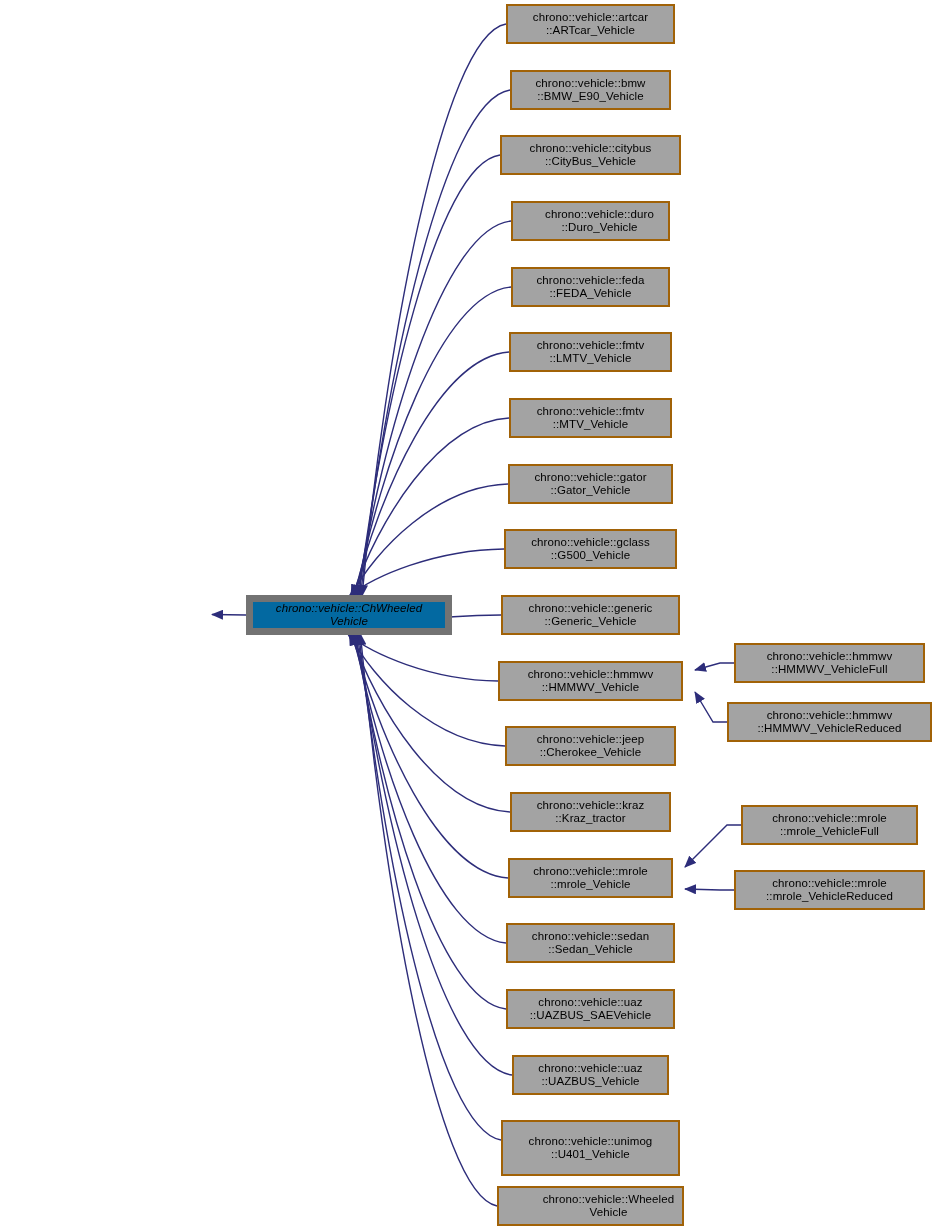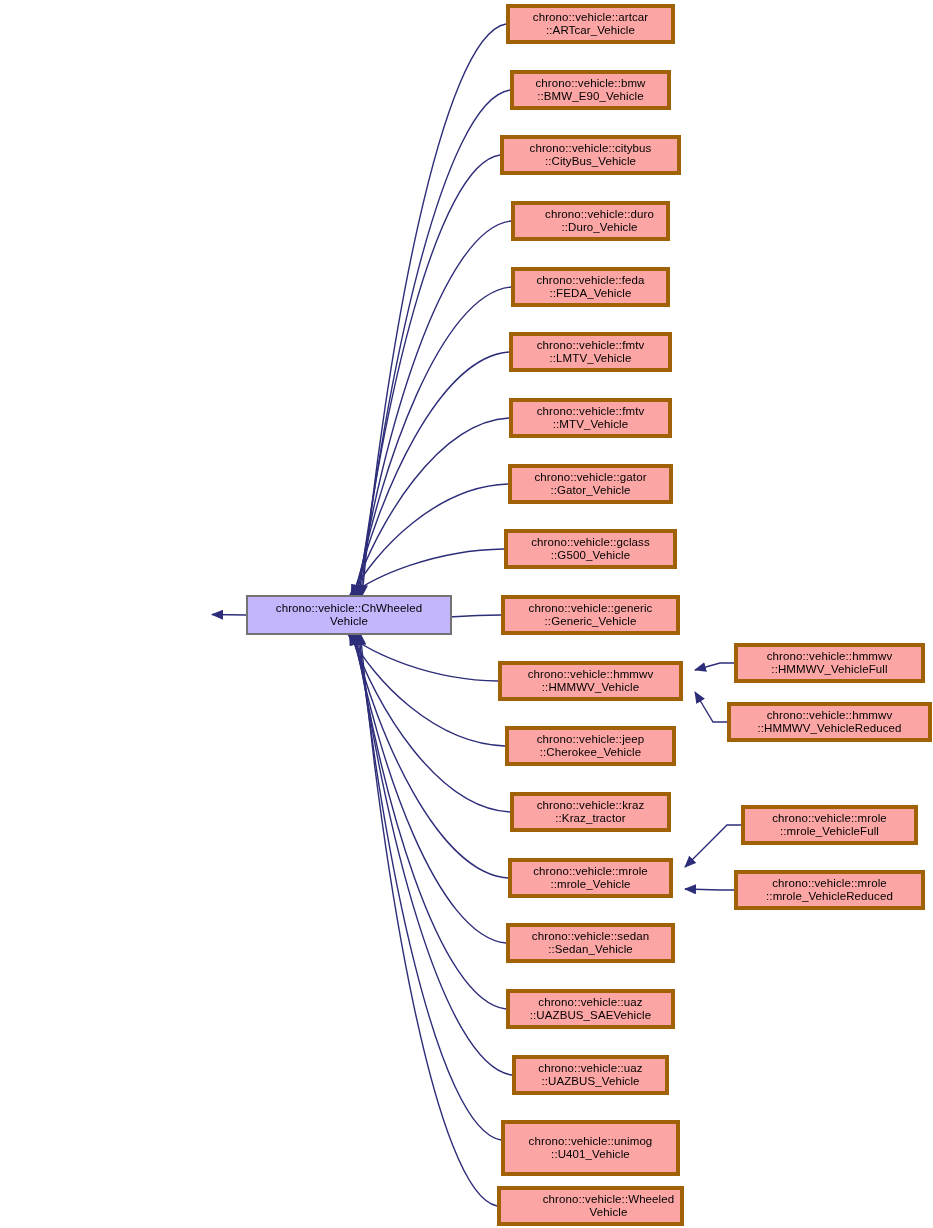--- a/index.html
+++ b/index.html
@@ -4,30 +4,30 @@
 <style>
   html,body{margin:0;padding:0;background:#ffffff;}
   body{
     width:933px;height:1228px;position:relative;overflow:hidden;
     font-family:"Liberation Sans","DejaVu Sans",sans-serif;
   }
   #diagram{position:absolute;left:0;top:0;width:933px;height:1228px;}
   svg.edges{position:absolute;left:0;top:0;width:933px;height:1228px;pointer-events:none;}
   .node{
     position:absolute;box-sizing:border-box;
-    border:4px solid #a16207;
-    background:#fca5a5;
+    border:2px solid #a16207;
+    background:#a3a3a3;
     display:flex;align-items:center;justify-content:center;
     text-align:center;
     font-size:11.5px;line-height:13.5px;
     color:#000000;
     letter-spacing:0.1px;
   }
   .node .label{display:block;padding:0 3px;white-space:pre-line;}
-  .node.root{background:#c4b5fd;border:2px solid #737373;}
+  .node.root{background:#0369a1;border:7px solid #737373;font-style:italic;}
 </style>
 </head>
 <body>
 
 <div id="diagram">
 
   <svg class="edges" viewBox="0 0 933 1228" width="933" height="1228" xmlns="http://www.w3.org/2000/svg">
     <defs>
       <marker id="arrow" markerWidth="12" markerHeight="10" refX="11" refY="5" orient="auto" markerUnits="userSpaceOnUse">
         <path d="M0,0 L12,5 L0,10 z" fill="#2d2d7a"></path>

